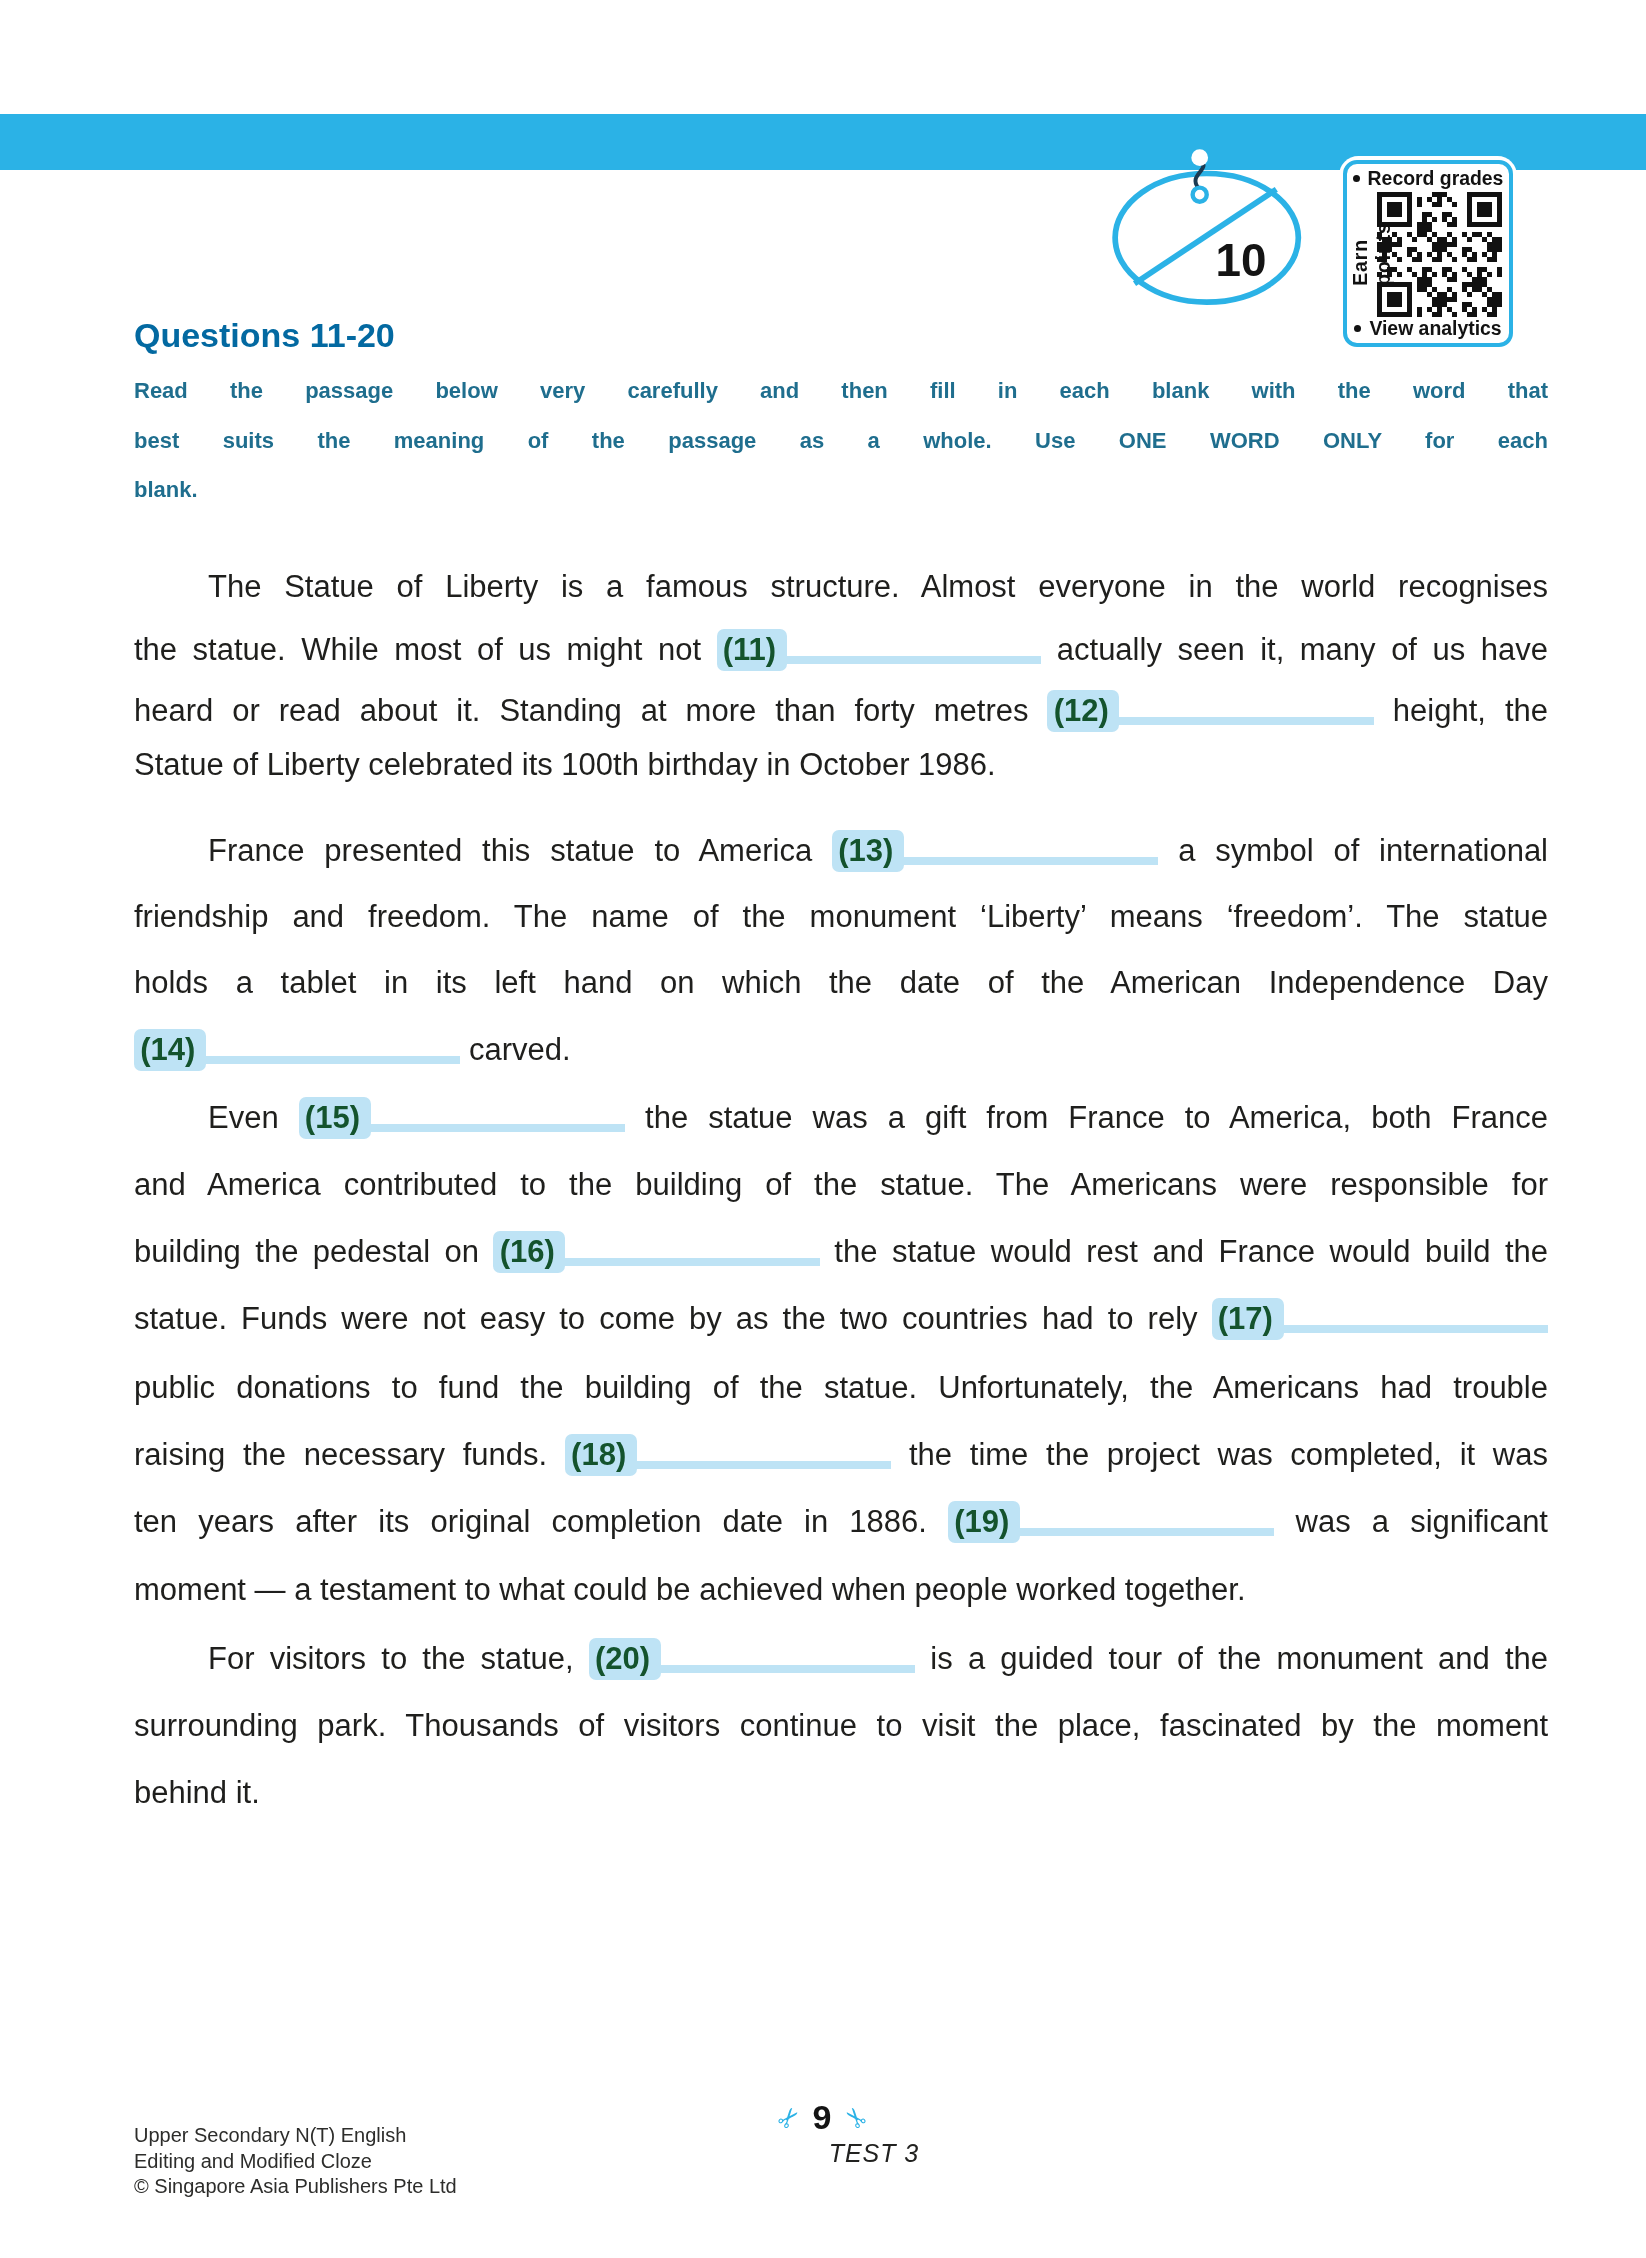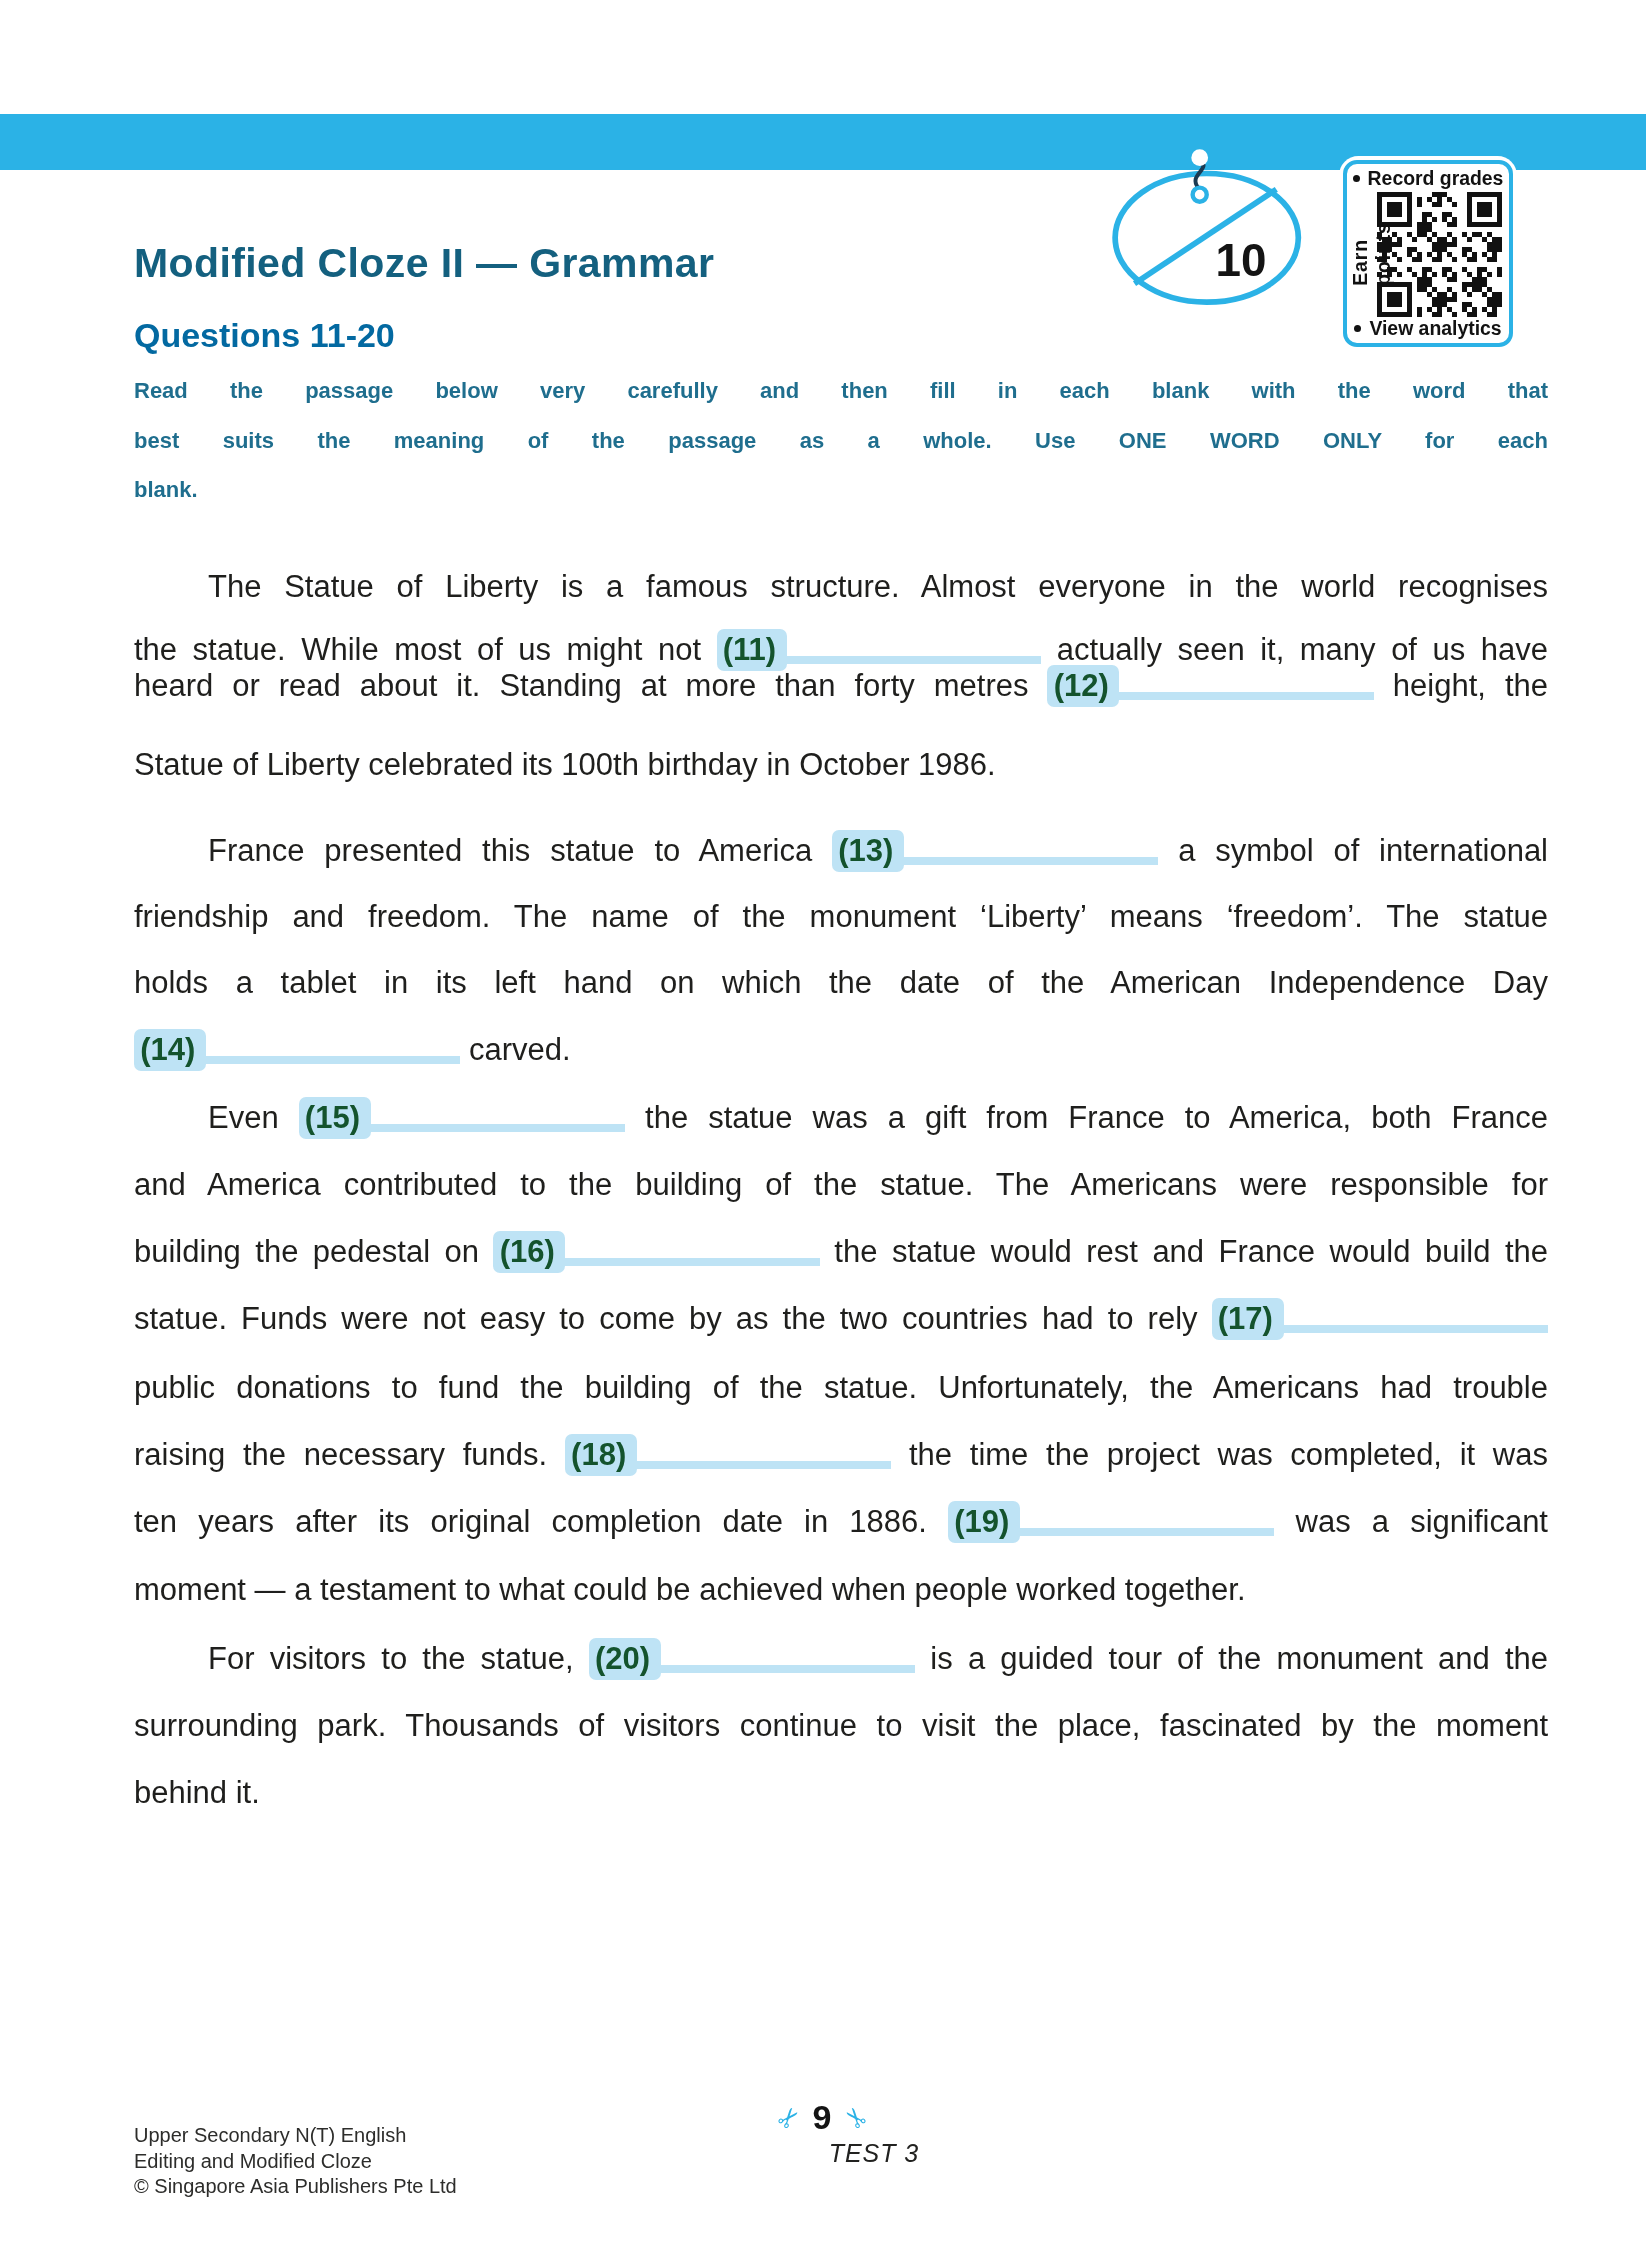--- a/index.html
+++ b/index.html
@@ -294,31 +294,30 @@
             <rect x="2" y="20" width="3" height="3" fill="#111"></rect>
           </svg>
       </div>
       <div class="qr-row">
         <span class="qr-bullet"></span>
         <span>View analytics</span>
       </div>
     </div>
   </div>
 
-  <div class="title">Modified Cloze II — Grammar</div>
   <div class="qlabel">Questions 11-20</div>
 
   <div class="instr i1 just">Read the passage below very carefully and then fill in each blank with the word that</div>
   <div class="instr i3">blank.</div>
   <div class="instr i2 just">best suits the meaning of the passage as a whole. Use ONE WORD ONLY for each</div>
 
   <div id="passage">
       <div class="pline just ind" style="top: 566px;">The Statue of Liberty is a famous structure. Almost everyone in the world recognises</div>
       <div class="pline just" style="top: 629px;">the statue. While most of us might not <span class="cloze"><span class="chip">(11)</span><span class="bar"></span></span> actually seen it, many of us have</div>
-      <div class="pline just" style="top: 665px;">heard or read about it. Standing at more than forty metres <span class="cloze"><span class="chip">(12)</span><span class="bar"></span></span> height, the</div>
+      <div class="pline just" style="top: 690px;">heard or read about it. Standing at more than forty metres <span class="cloze"><span class="chip">(12)</span><span class="bar"></span></span> height, the</div>
       <div class="pline" style="top: 744px;">Statue of Liberty celebrated its 100th birthday in October 1986.</div>
       <div class="pline just ind" style="top: 830px;">France presented this statue to America <span class="cloze"><span class="chip">(13)</span><span class="bar"></span></span> a symbol of international</div>
       <div class="pline just" style="top: 896px;">friendship and freedom. The name of the monument ‘Liberty’ means ‘freedom’. The statue</div>
       <div class="pline just" style="top: 962px;">holds a tablet in its left hand on which the date of the American Independence Day</div>
       <div class="pline" style="top: 1029px;"><span class="cloze"><span class="chip">(14)</span><span class="bar"></span></span> carved.</div>
       <div class="pline just ind" style="top: 1097px;">Even <span class="cloze"><span class="chip">(15)</span><span class="bar"></span></span> the statue was a gift from France to America, both France</div>
       <div class="pline just" style="top: 1164px;">and America contributed to the building of the statue. The Americans were responsible for</div>
       <div class="pline just" style="top: 1231px;">building the pedestal on <span class="cloze"><span class="chip">(16)</span><span class="bar"></span></span> the statue would rest and France would build the</div>
       <div class="pline just" style="top: 1298px;">statue. Funds were not easy to come by as the two countries had to rely <span class="cloze"><span class="chip">(17)</span><span class="bar wide"></span></span></div>
       <div class="pline just" style="top: 1367px;">public donations to fund the building of the statue. Unfortunately, the Americans had trouble</div>

